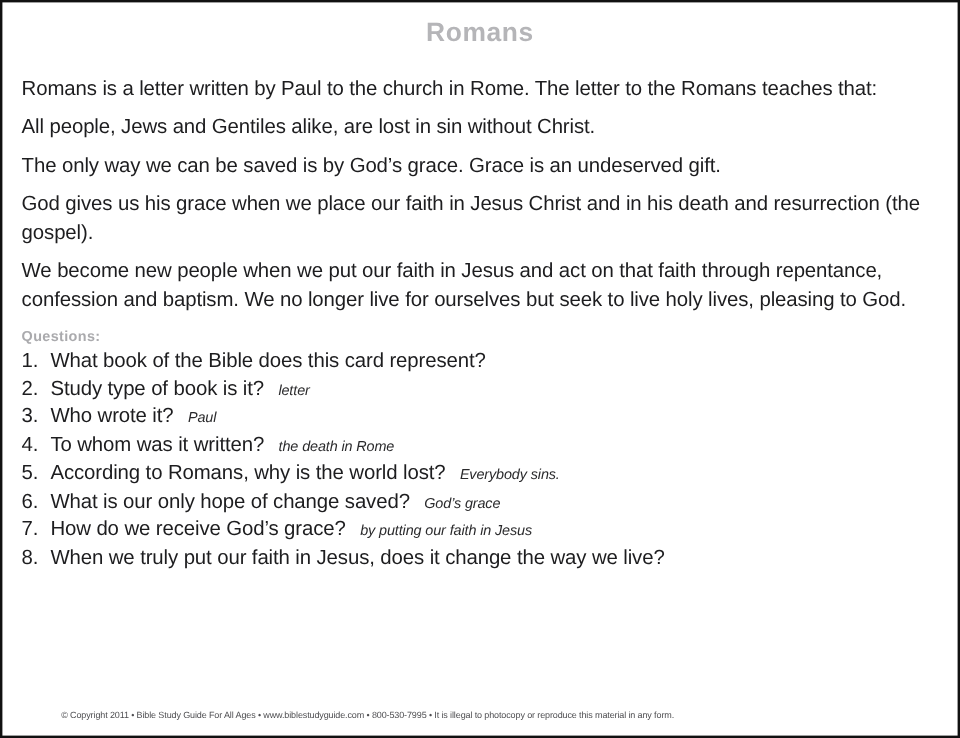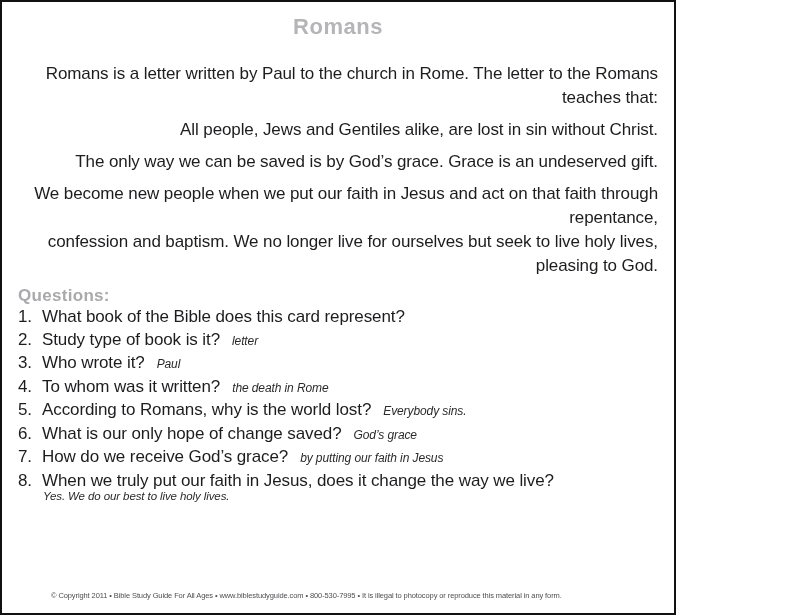--- a/index.html
+++ b/index.html
@@ -3,48 +3,48 @@
 <meta charset="utf-8">
 <style>
   * { margin: 0; padding: 0; box-sizing: border-box; }
   html, body { background: #ffffff; }
   body {
     width: 800px; height: 615px;
     font-family: "Liberation Sans", "DejaVu Sans", sans-serif;
     -webkit-font-smoothing: antialiased;
   }
   .card {
-    width: 676px; height: 615px;
+    width: 800px; height: 615px;
     border: 2px solid var(--c-border, #111);
     background: #fff;
     position: relative;
     overflow: hidden;
   }
   .title {
     padding-top: 12px;
     text-align: center;
     font-weight: bold;
     font-size: 22px;
     line-height: 25px;
     letter-spacing: 0.5px;
     color: var(--c-title, #b5b5b8);
   }
   .content { padding: 0 16px; }
-  .intro { padding-top: 23px; text-align: right; }
+  .intro { padding-top: 23px; }
   .intro p {
     font-size: 17px;
     line-height: 24px;
     letter-spacing: -0.1px;
     color: var(--c-body, #1d1d1f);
     margin-bottom: 8px;
     white-space: pre-line;
   }
   .questions-header {
     font-weight: bold;
-    font-size: 17px;
+    font-size: 12px;
     line-height: 20px;
     letter-spacing: 0.3px;
     color: var(--c-questions, #aaaaad);
   }
   .q-row {
     display: flex;
     font-size: 17px;
     line-height: 22.5px;
     letter-spacing: -0.1px;
     color: var(--c-body, #1d1d1f);
@@ -82,20 +82,22 @@
   <div class="title">Romans</div>
 
   <div class="content">
     <div class="intro">
   <p>Romans is a letter written by Paul to the church in Rome. The letter to the Romans teaches that:</p>
 
   <p>All people, Jews and Gentiles alike, are lost in sin without Christ.</p>
 
   <p>The only way we can be saved is by God’s grace. Grace is an undeserved gift.</p>
 
+  <p>God gives us his grace when we place our faith in Jesus Christ and in his death and resurrection (the
+gospel).</p>
 
   <p>We become new people when we put our faith in Jesus and act on that faith through repentance,
 confession and baptism. We no longer live for ourselves but seek to live holy lives, pleasing to God.</p>
 </div>
 
     <div class="questions-header">Questions:</div>
 
     <div class="questions">
   <div class="q-row">
     <span class="q-num">1.</span>
@@ -127,19 +129,19 @@
     <span class="q-body"><span>What is our only hope of change saved?</span><span class="q-answer">God’s grace</span></span>
   </div>
 
   <div class="q-row">
     <span class="q-num">7.</span>
     <span class="q-body"><span>How do we receive God’s grace?</span><span class="q-answer">by putting our faith in Jesus</span></span>
   </div>
 
   <div class="q-row block-answer">
     <span class="q-num">8.</span>
-    <span class="q-body"><span>When we truly put our faith in Jesus, does it change the way we live?</span><span class="q-answer">Yes. We do our best to live holy lives.</span></span>
+    <span class="q-body"><span>When we truly put our faith in Jesus, does it change the way we live?</span></span>
   </div>
 </div>
   </div>
 
   <div class="footer">© Copyright 2011 • Bible Study Guide For All Ages • www.biblestudyguide.com • 800-530-7995 • It is illegal to photocopy or reproduce this material in any form.</div>
 </div>
 
 </body></html>

